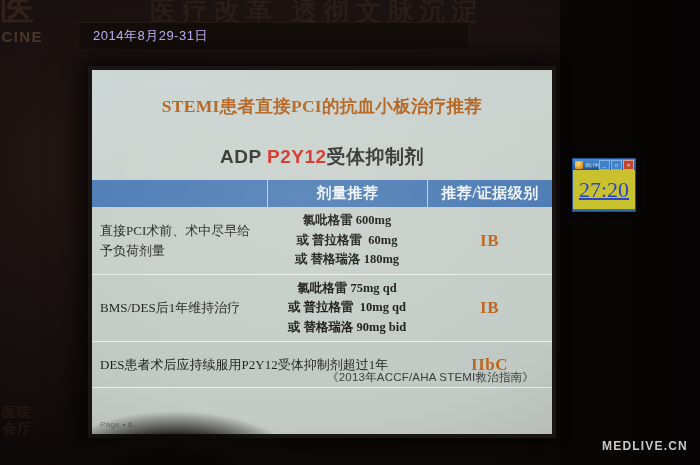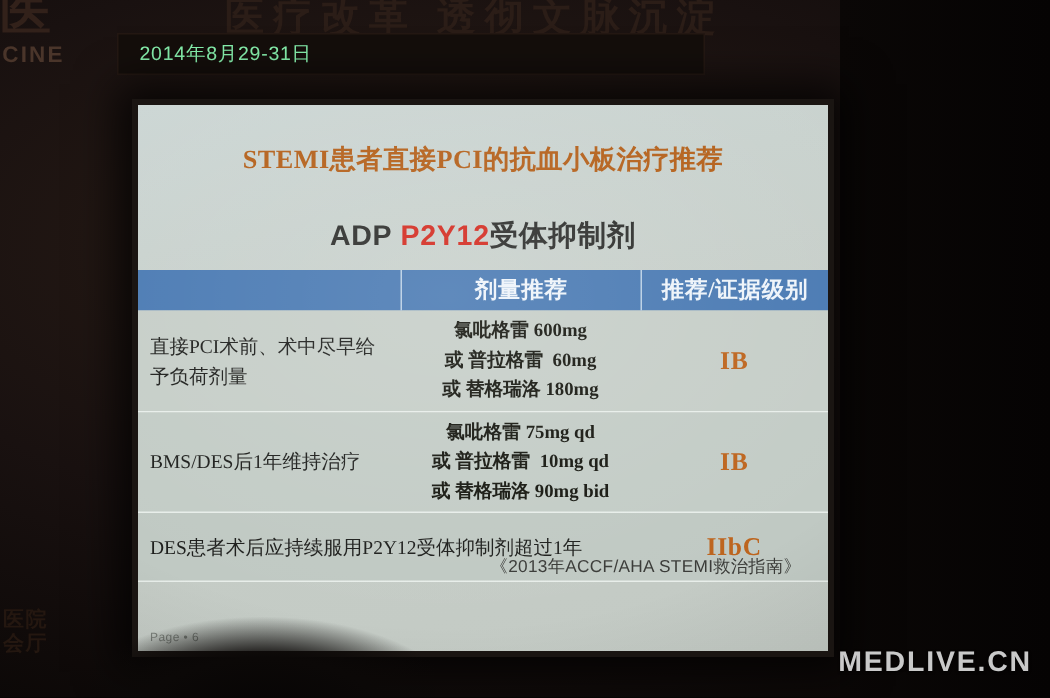--- a/index.html
+++ b/index.html
@@ -25,21 +25,21 @@
   .logo-word{position:absolute;left:0px;top:36px;font-size:15px;
         color:#4a352a;letter-spacing:1.4px;}
 
   .banner-top-cn{position:absolute;left:150px;top:-6px;
         font-size:26px;color:#2b1d17;letter-spacing:6px;font-weight:bold;
         white-space:nowrap;}
 
   .banner-bar{position:absolute;left:78px;top:22px;width:390px;height:26px;
         background:#140e0b;border:1px solid #241813;}
   .banner-bar span{position:absolute;top:4px;font-size:13px;
-        color:#86efac;letter-spacing:0.5px;white-space:nowrap;}
+        color:#c4b5fd;letter-spacing:0.5px;white-space:nowrap;}
   .bb-date{left:14px;}
   .bb-venue{left:185px;}
 
   
   .screen-frame{position:absolute;left:88px;top:66px;width:468px;height:372px;
         background:#1a1512;
         box-shadow:0 0 26px 10px rgba(0,0,0,.75);}
   .slide{position:absolute;left:4px;top:4px;width:460px;height:364px;
         background:linear-gradient(170deg,#ccd6d4 0%,#c9d2ce 22%,#c6cdc7 55%,#c3cac4 100%);
         overflow:hidden;}
@@ -112,21 +112,21 @@
         text-decoration:underline;text-underline-offset:1px;}
 
   
   .heads{position:absolute;left:60px;bottom:-16px;width:230px;height:70px;
         background:radial-gradient(60% 100% at 50% 100%,#060404 0%,#0b0807 60%,rgba(8,6,5,0) 100%);
         border-radius:50% 50% 0 0;}
   .side-cn{position:absolute;left:2px;top:404px;font-size:14px;
         color:#241710;line-height:1.15;letter-spacing:1px;font-weight:bold;}
 
   .watermark{position:absolute;right:12px;bottom:12px;
-        font-size:19px;font-weight:bold;color:#c9c9c9;letter-spacing:1.2px;
+        font-size:12px;font-weight:bold;color:#c9c9c9;letter-spacing:1.2px;
         text-shadow:0 1px 2px rgba(0,0,0,.9);}
 </style>
 </head>
 <body>
 
 <div id="stage">
 
   <div class="wall"></div>
   <div class="wall-right"></div>
 
@@ -182,20 +182,34 @@
           <div class="c1 cell-txt" style="width:335px">DES患者术后应持续服用P2Y12受体抑制剂超过1年</div>
           <div class="c3 grade">IIbC</div>
         </div>
 
       </div>
 
       <div class="cite">《2013年ACCF/AHA STEMI救治指南》</div>
       <div class="pagenum">Page • 6</div>
     </div>
 
+    <div class="timer-win">
+      <div class="tw-bar">
+        <div class="tw-ico"></div>
+        <div class="tw-cap">倒计时</div>
+        <div class="tw-btns">
+          <div class="tw-b">_</div>
+          <div class="tw-b">□</div>
+          <div class="tw-b close">✕</div>
+        </div>
+      </div>
+      <div class="tw-body">
+        <div class="tw-time">27:20</div>
+      </div>
+    </div>
   </div>
 
   <div class="side-cn">
     <div>医院</div>
     <div>会厅</div>
   </div>
 
   <div class="heads"></div>
 
   <div class="watermark">MEDLIVE.CN</div>

